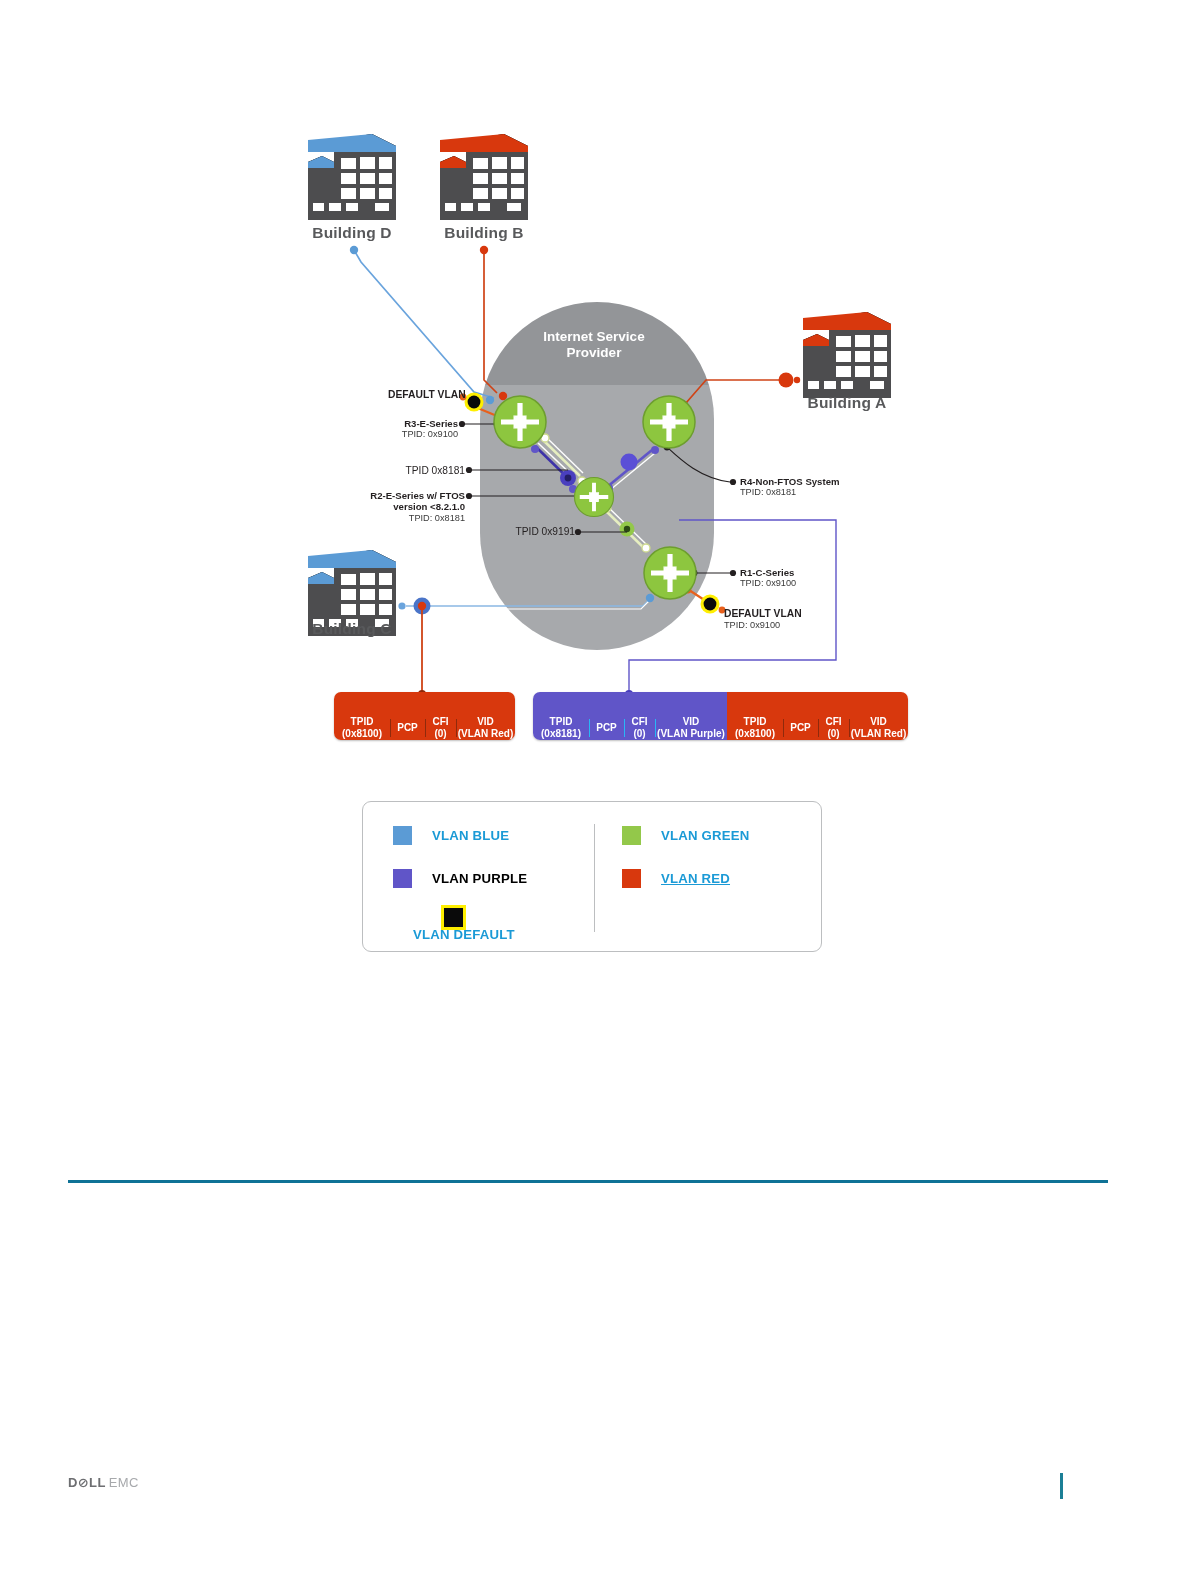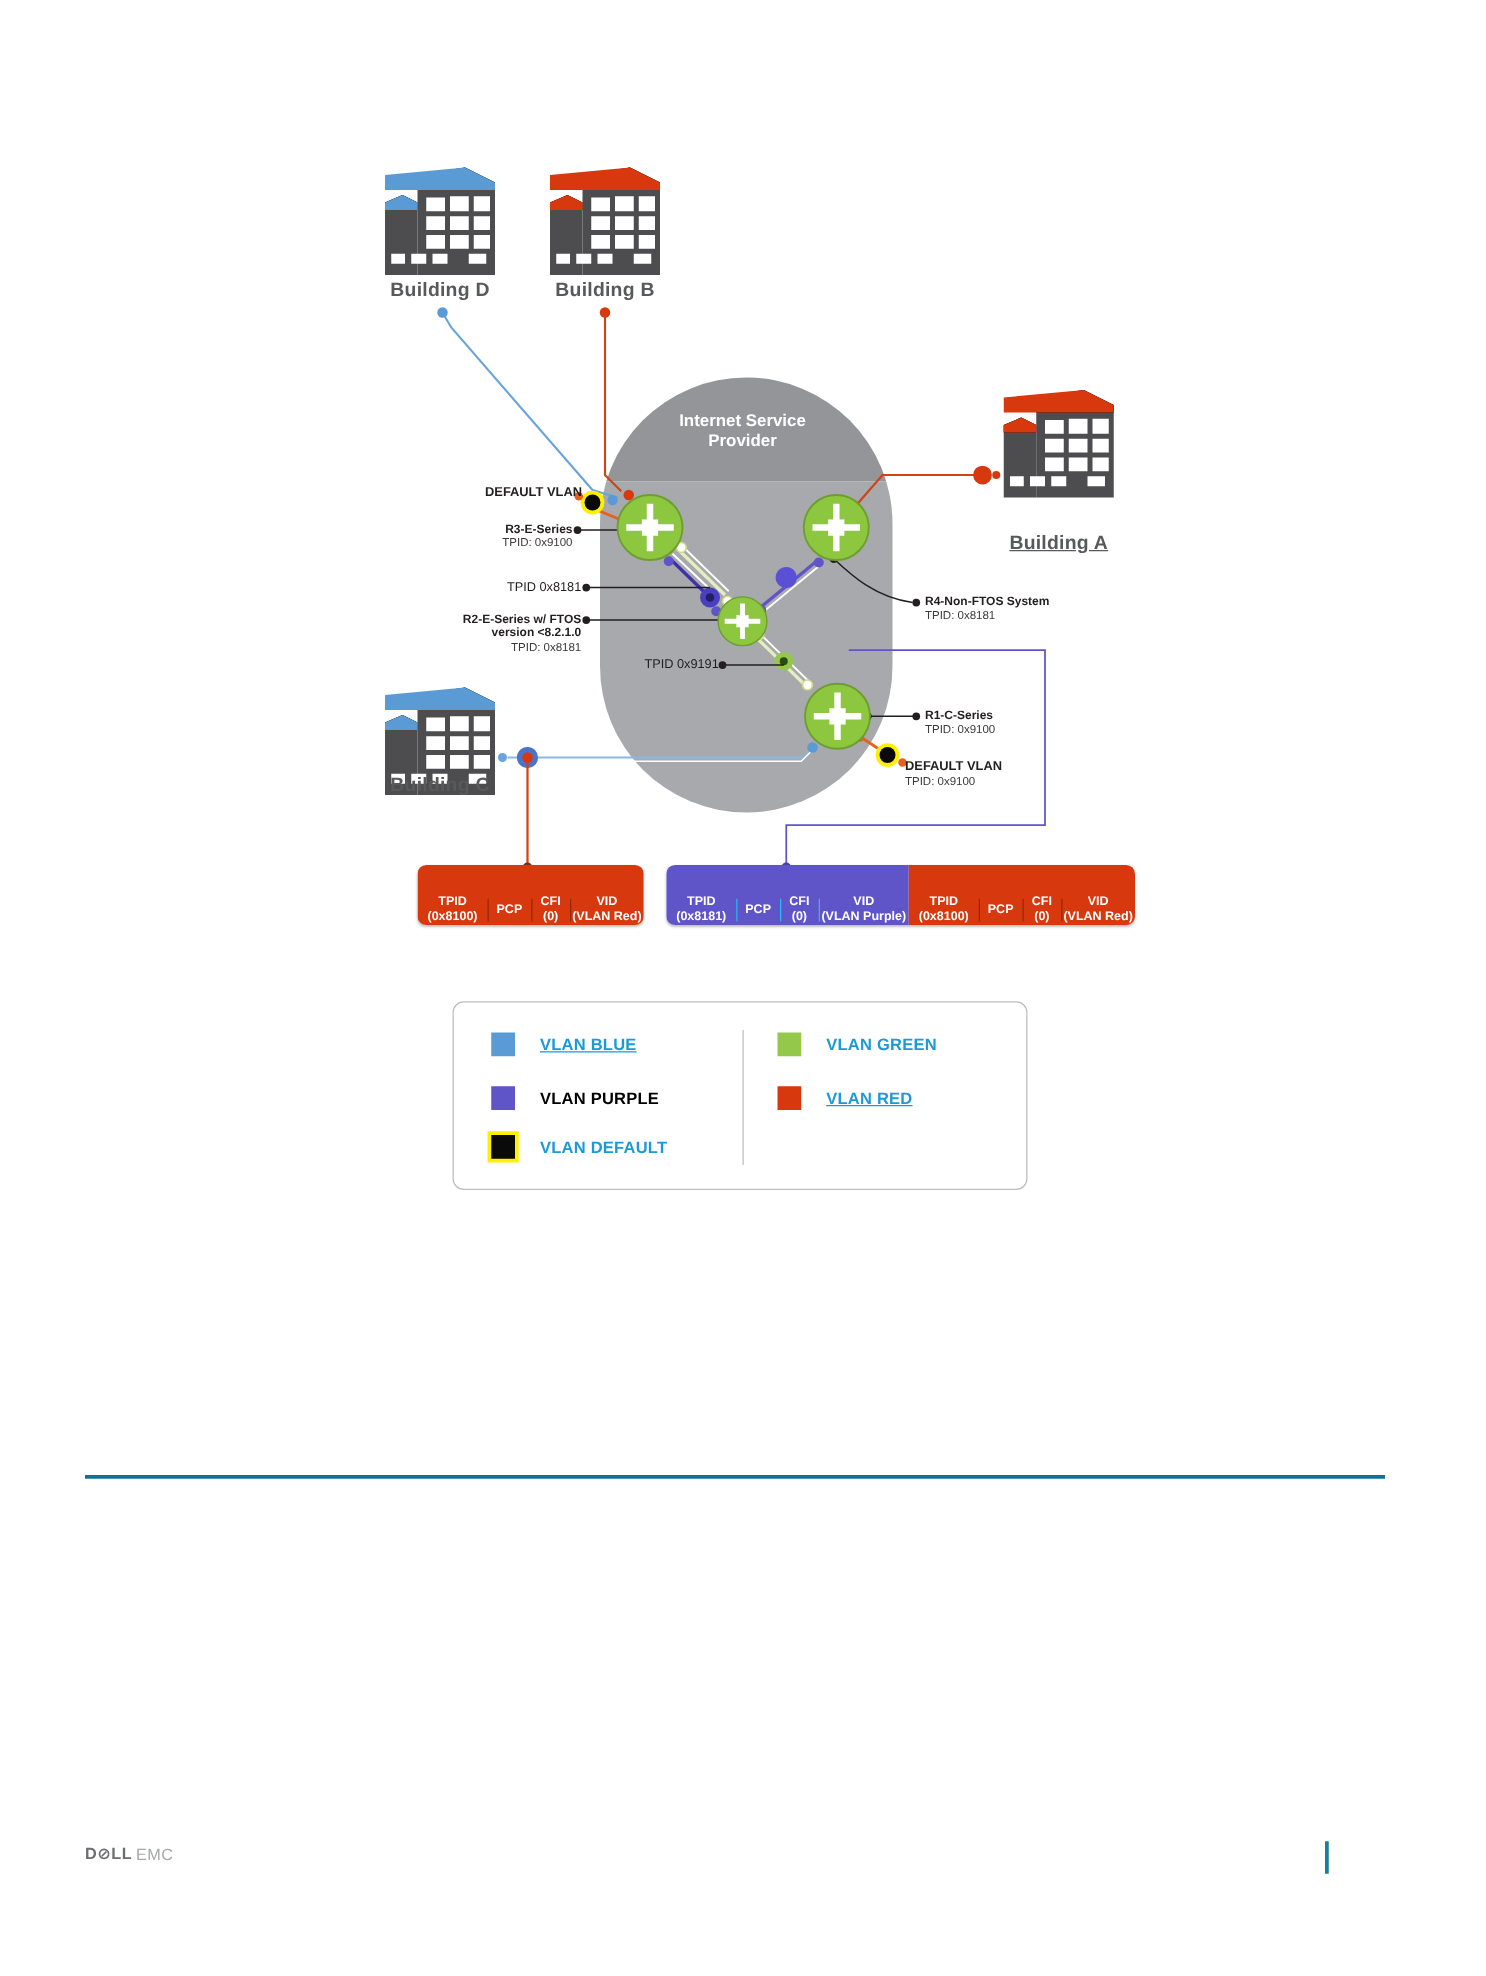--- a/index.html
+++ b/index.html
@@ -234,21 +234,21 @@
       <path d="M440,162 L454,156 L466,162 L466,168 L440,168 Z" fill="#d8380d"></path>
       <path d="M803,318 L867,312 L891,324 L891,330 L803,330 Z" fill="#d8380d"></path>
       <path d="M803,340 L817,334 L829,340 L829,346 L803,346 Z" fill="#d8380d"></path>
       <path d="M308,556 L372,550 L396,562 L396,568 L308,568 Z" fill="#5b9bd5"></path>
       <path d="M308,578 L322,572 L334,578 L334,584 L308,584 Z" fill="#5b9bd5"></path>
     </g>
   </svg>
 
   <div class="bldg-label" style="left:300px;top:224px;width:104px;">Building D</div>
   <div class="bldg-label" style="left:432px;top:224px;width:104px;">Building B</div>
-  <div class="bldg-label" style="left:795px;top:426px;width:104px;text-decoration:underline;">Building A</div>
+  <div class="bldg-label" style="left:795px;top:394px;width:104px;">Building A</div>
   <div class="bldg-label" style="left:300px;top:620px;width:104px;">Building C</div>
 
   <div class="callout-plain" style="left:388px;top:389px;font-weight:bold;font-size:10.3px;">DEFAULT VLAN</div>
 
   <div class="callout left" style="left:300px;top:418px;width:158px;">
     <div class="t1">R3-E-Series</div>
     <div class="t2">TPID: 0x9100</div>
   </div>
 
   <div class="callout left" style="left:300px;top:465px;width:165px;">
@@ -335,27 +335,27 @@
           <span>(VLAN Red)</span>
         </div>
       </div>
     </div>
 
   <div id="legend">
     <div class="divider"></div>
 
     <div class="lg-item" style="left:30px;top:24px;">
       <span class="lg-sw" style="background: rgb(91, 155, 213);"></span>
-      <span class="lg-tx" style="color: rgb(27, 154, 214); text-decoration: underline;">VLAN BLUE</span>
+      <span class="lg-tx" style="color: rgb(27, 154, 214);">VLAN BLUE</span>
     </div>
     <div class="lg-item" style="left:30px;top:67px;">
       <span class="lg-sw" style="background: rgb(96, 85, 200);"></span>
       <span class="lg-tx" style="color: #000000;">VLAN PURPLE</span>
     </div>
-    <div class="lg-item" style="left:30px;top:106px;">
+    <div class="lg-item" style="left:30px;top:106px;flex-direction:column;">
       <span class="lg-sw" style="background: rgb(10, 10, 10); box-shadow: rgb(255, 239, 0) 0px 0px 0px 3px;"></span>
       <span class="lg-tx" style="color: rgb(27, 154, 214);">VLAN DEFAULT</span>
     </div>
 
     <div class="lg-item" style="left:259px;top:24px;">
       <span class="lg-sw" style="background: rgb(147, 200, 74);"></span>
       <span class="lg-tx" style="color: rgb(27, 154, 214);">VLAN GREEN</span>
     </div>
     <div class="lg-item" style="left:259px;top:67px;">
       <span class="lg-sw" style="background: rgb(216, 56, 13);"></span>

